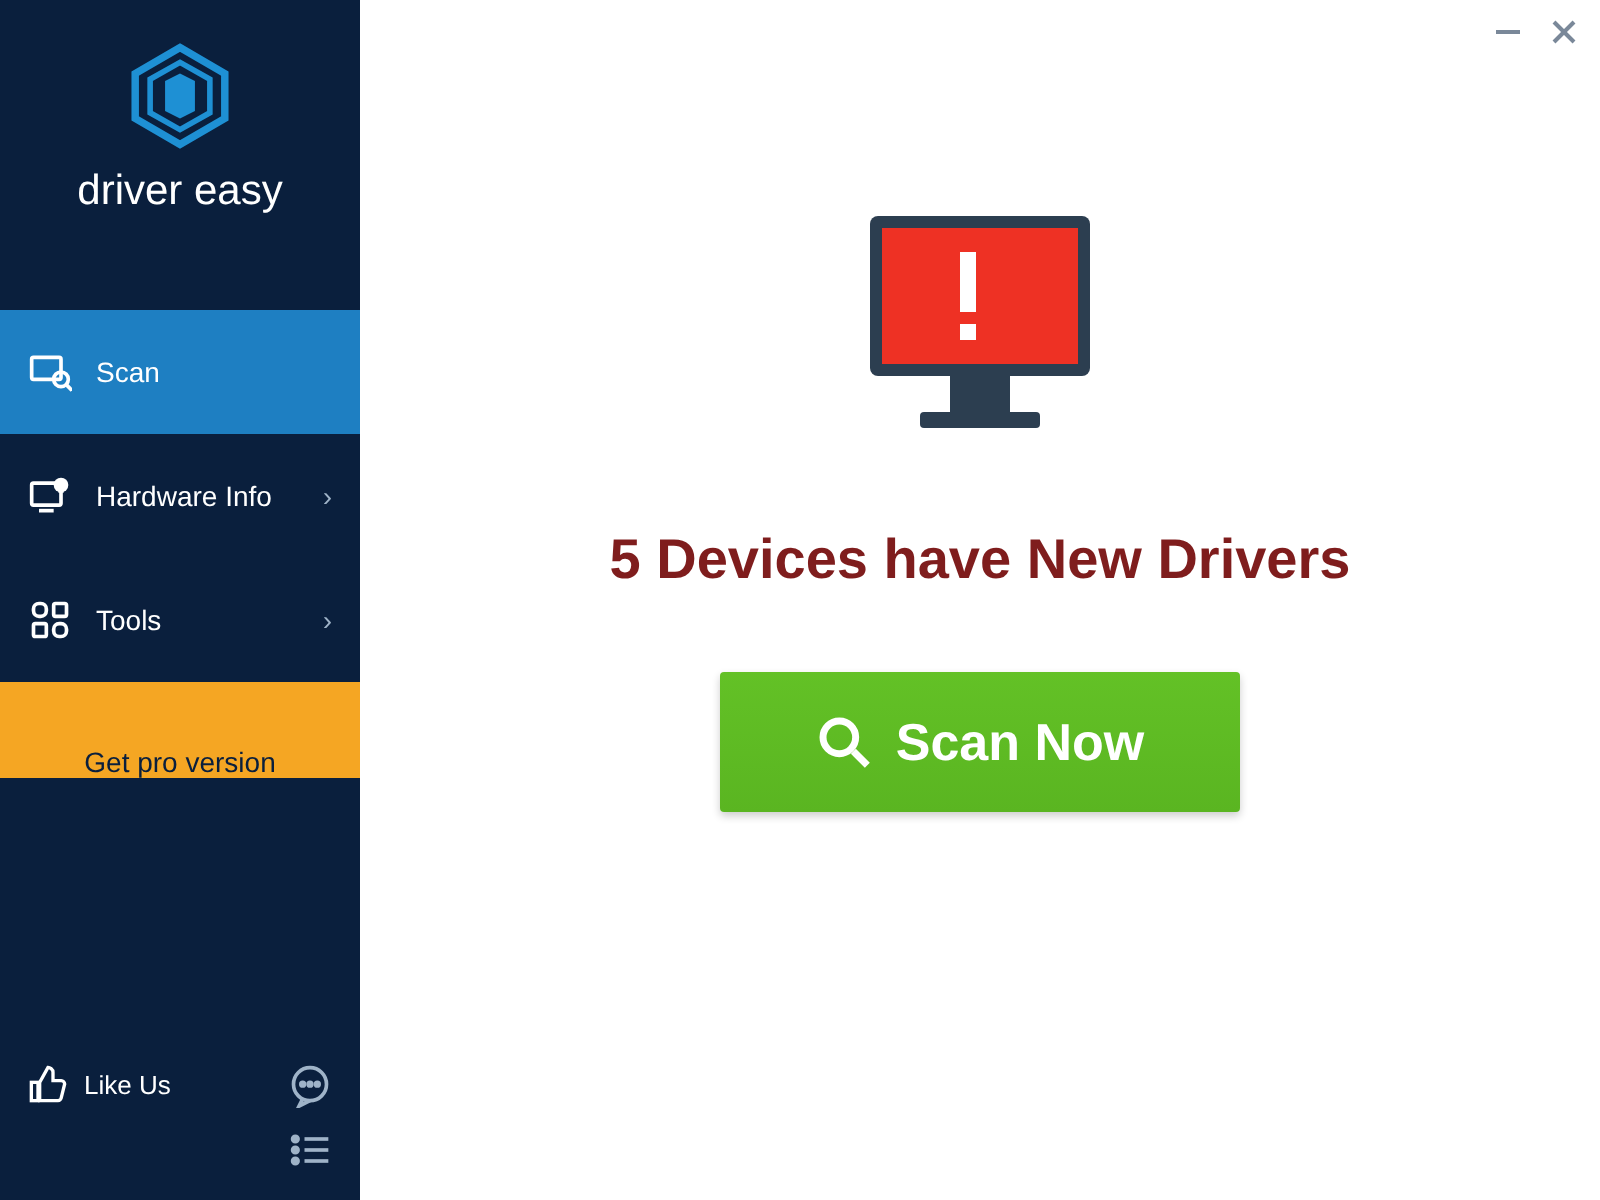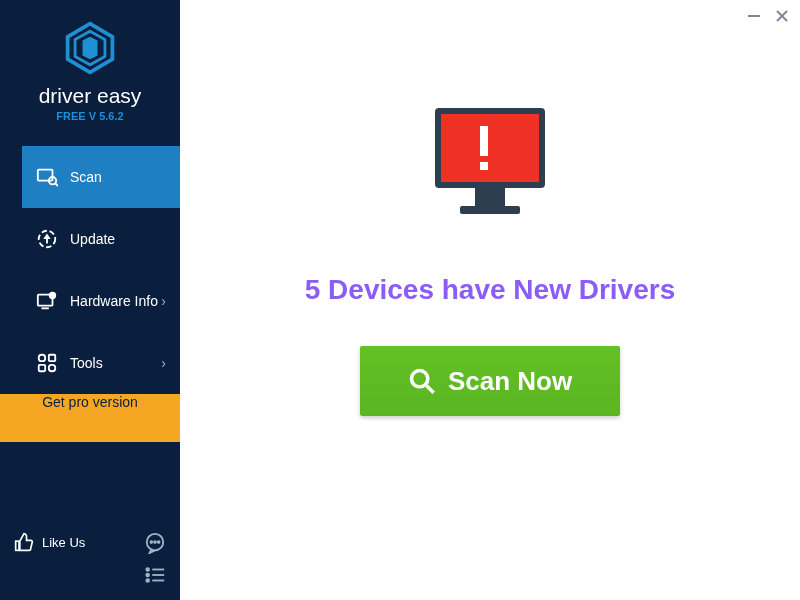--- a/index.html
+++ b/index.html
@@ -1,84 +1,73 @@
 <!DOCTYPE html>
 <html><head>
   <meta charset="utf-8">
   <style>
     * { margin: 0; padding: 0; box-sizing: border-box; }
     body { font-family: -apple-system, BlinkMacSystemFont, "Segoe UI", Arial, sans-serif; width: 800px; height: 600px; overflow: hidden; }
     .app { display: flex; width: 800px; height: 600px; background: #fff; }
-    .sidebar { width: 180px; background: #0a1f3d; color: #fff; display: flex; flex-direction: column; position: relative; }
+    .sidebar { width: 180px; background: #0a1f3d; color: #fff; display: flex; flex-direction: column; position: relative; gap: 23px; }
     .brand { padding: 20px 0 10px; text-align: center; }
     .logo { margin: 0 auto 8px; width: 56px; height: 56px; }
     .brand-name { font-size: 21px; font-weight: 300; color: #fff; }
     .brand-version { font-size: 11px; color: #1e90d4; margin-top: 2px; font-weight: bold; }
     .nav { margin-top: 14px; }
-    .nav-item { display: flex; align-items: center; padding: 0 14px; height: 62px; cursor: pointer; position: relative; margin-left: 22px; }
+    .nav-item { display: flex; align-items: center; padding: 0 14px; height: 62px; cursor: pointer; position: relative; }
     .nav-item.active { background: #1e7fc2; }
     .nav-item .icon { width: 22px; height: 22px; margin-right: 12px; display: flex; align-items: center; justify-content: center; }
     .nav-item .label { font-size: 14px; color: #fff; flex: 1; }
     .nav-item .chevron { font-size: 14px; color: #9fb3c8; }
-    .pro-btn { background: #f5a623; color: #0a1f3d; height: 48px; display: flex; align-items: flex-start; justify-content: center; font-size: 14px; cursor: pointer; font-weight: 500; }
+    .pro-btn { background: #f5a623; color: #0a1f3d; height: 48px; display: flex; align-items: flex-end; justify-content: center; font-size: 14px; cursor: pointer; font-weight: 500; }
     .sidebar-bottom { margin-top: auto; display: flex; align-items: flex-start; padding: 12px 14px 14px; }
     .like-us { display: flex; align-items: center; cursor: pointer; flex: 1; }
     .like-us .icon { width: 20px; height: 20px; margin-right: 8px; }
     .like-us .label { font-size: 13px; color: #fff; }
     .bottom-icons { display: flex; flex-direction: column; gap: 10px; align-items: center; }
     .bottom-icons .icon-btn { width: 22px; height: 22px; cursor: pointer; display: flex; align-items: center; justify-content: center; }
     .main { flex: 1; background: #fff; position: relative; display: flex; flex-direction: column; align-items: center; }
     .win-controls { position: absolute; top: 8px; right: 10px; display: flex; gap: 12px; }
     .win-btn { width: 16px; height: 16px; display: flex; align-items: center; justify-content: center; color: #7a8899; cursor: pointer; font-size: 18px; }
     .monitor { margin-top: 100px; width: 130px; height: 130px; position: relative; }
-    .headline { margin-top: 44px; font-size: 28px; font-weight: bold; color: #8b5cf6; }
+    .headline { margin-top: 34px; font-size: 28px; font-weight: bold; color: #7f1d1d; }
     .subtext { margin-top: 10px; font-size: 14px; color: #4a4a4a; }
     .scan-btn { margin-top: 40px; width: 260px; height: 70px; background: linear-gradient(to bottom, #63c126, #5ab521); border: none; border-radius: 2px; color: #fff; font-size: 26px; font-weight: bold; display: flex; align-items: center; justify-content: center; cursor: pointer; box-shadow: 0 2px 4px rgba(0,0,0,0.2); }
     .scan-btn .search-icon { margin-right: 12px; }
     svg { display: block; }
   </style>
 </head>
 <body>
 
 <div class="app">
   <div class="sidebar">
     <div class="brand">
       <div class="logo">
         <svg viewBox="0 0 60 60" width="56" height="56">
           <polygon points="30,4 54,18 54,42 30,56 6,42 6,18" fill="none" stroke="#1e90d4" stroke-width="4"></polygon>
           <polygon points="30,12 46,21 46,39 30,48 14,39 14,21" fill="none" stroke="#1e90d4" stroke-width="3"></polygon>
           <path d="M22 22 L30 18 L38 22 L38 38 L30 42 L22 38 Z" fill="#1e90d4"></path>
         </svg>
       </div>
       <div class="brand-name">driver easy</div>
-      <div class="brand-version">FREE V 5.6.2</div>
     </div>
 
     <div class="nav">
       <div class="nav-item active">
         <span class="icon">
           <svg width="22" height="22" viewBox="0 0 24 24" fill="none" stroke="#fff" stroke-width="2">
             <rect x="2" y="4" width="16" height="12" rx="1"></rect>
             <circle cx="18" cy="16" r="4"></circle>
             <line x1="21" y1="19" x2="24" y2="22"></line>
           </svg>
         </span>
         <span class="label">Scan</span>
       </div>
 
-      <div class="nav-item">
-        <span class="icon">
-          <svg width="22" height="22" viewBox="0 0 24 24" fill="#fff">
-            <path d="M12 2a10 10 0 1 0 10 10h-3l4-5 4 5h-3A12 12 0 1 1 12 0z" fill="none" stroke="#fff" stroke-width="0"></path>
-            <circle cx="12" cy="12" r="9" fill="none" stroke="#fff" stroke-width="2" stroke-dasharray="6 3"></circle>
-            <polygon points="12,6 8,12 11,12 11,17 13,17 13,12 16,12" fill="#fff"></polygon>
-          </svg>
-        </span>
-        <span class="label">Update</span>
-      </div>
 
       <div class="nav-item">
         <span class="icon">
           <svg width="22" height="22" viewBox="0 0 24 24" fill="none" stroke="#fff" stroke-width="2">
             <rect x="2" y="5" width="16" height="12" rx="1"></rect>
             <line x1="6" y1="20" x2="14" y2="20"></line>
             <circle cx="18" cy="6" r="4" fill="#fff" stroke="none"></circle>
             <text x="18" y="9" font-size="6" text-anchor="middle" fill="#0a1f3d" font-weight="bold">i</text>
           </svg>
         </span>

